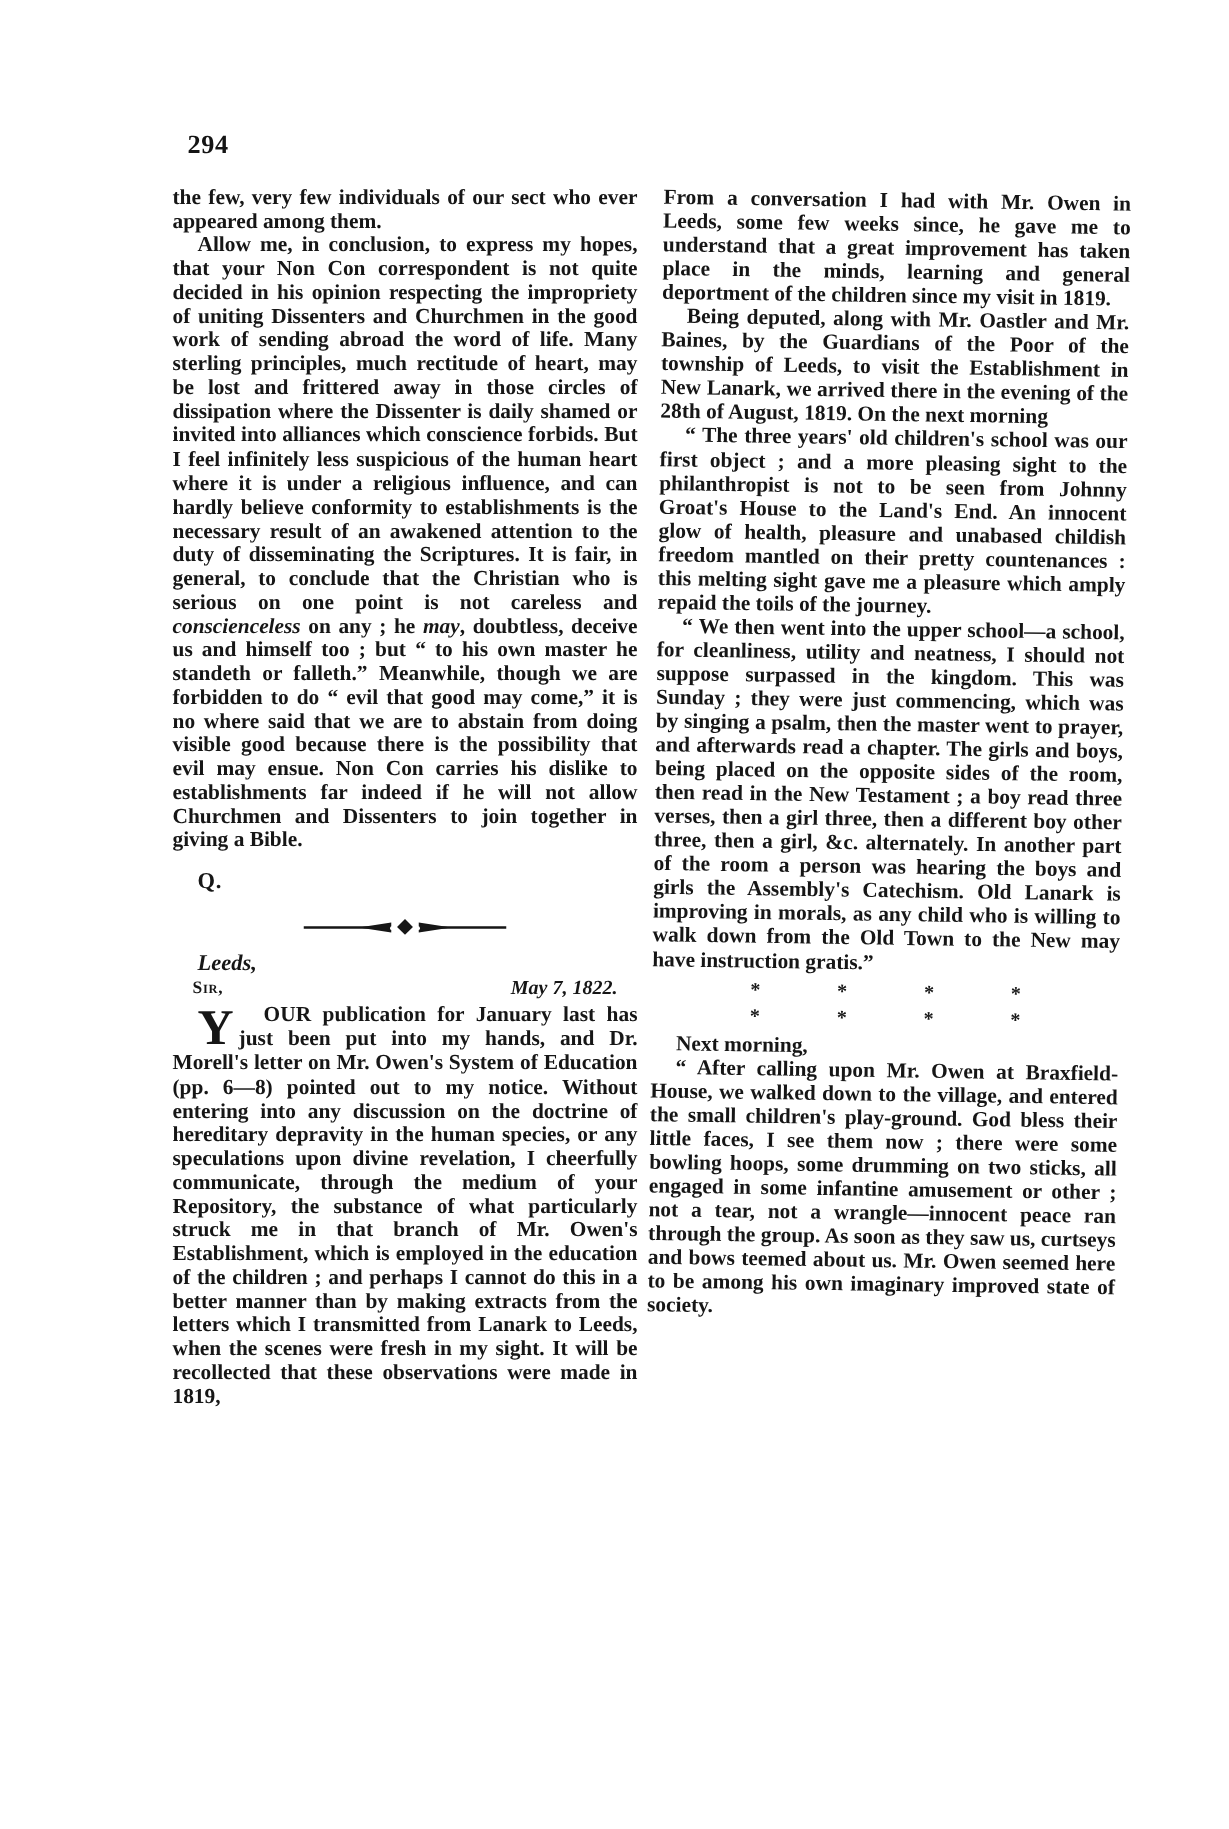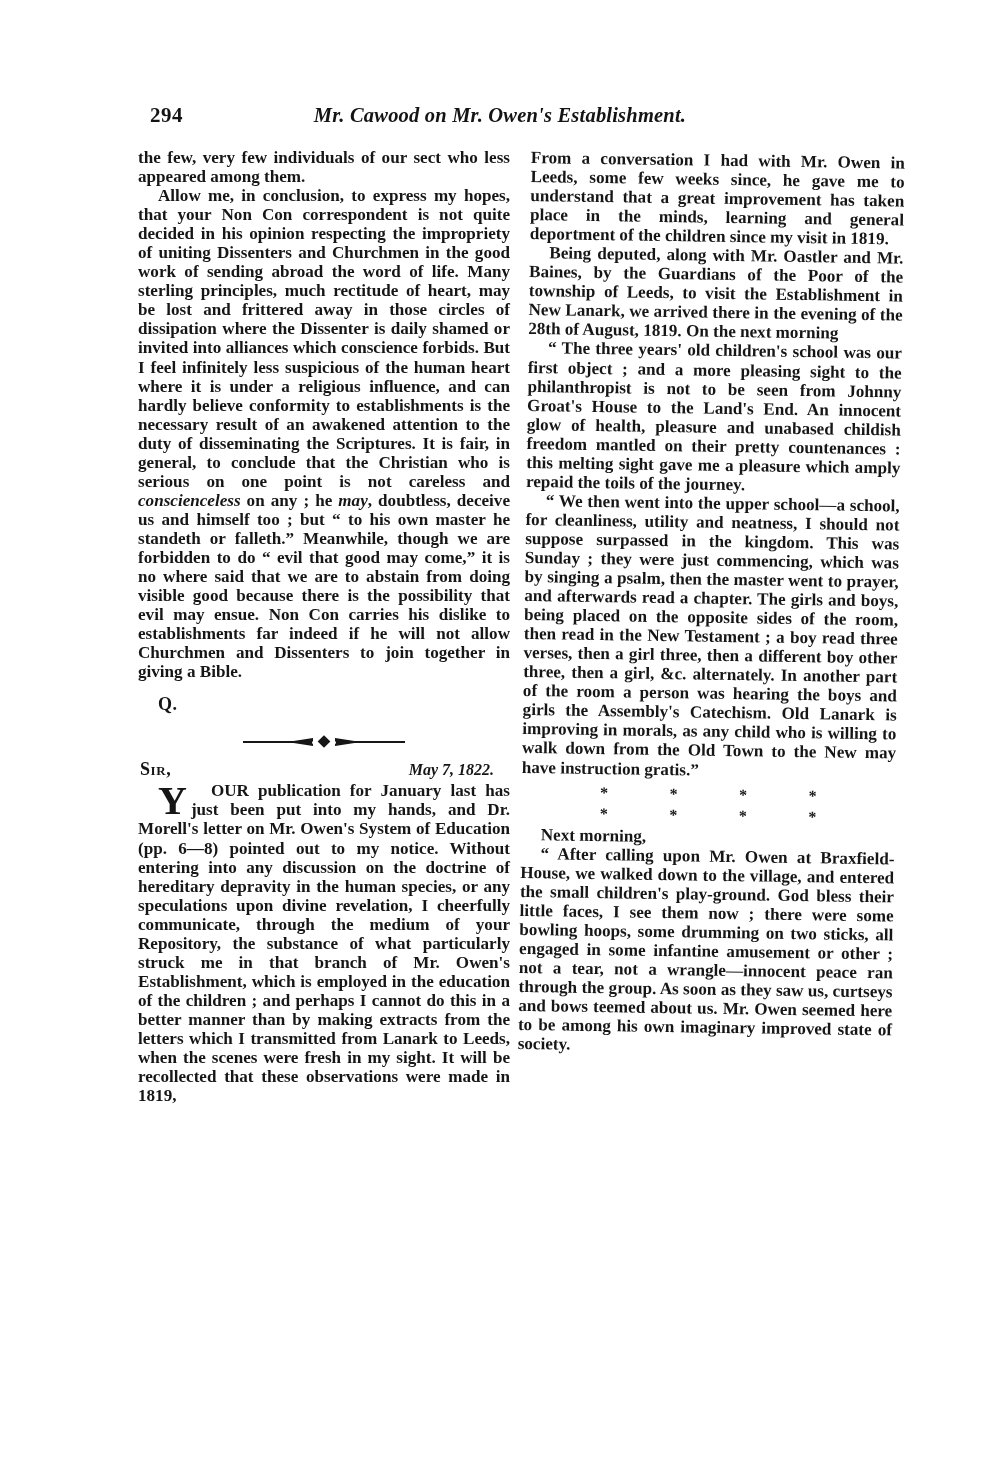--- a/index.html
+++ b/index.html
@@ -171,24 +171,24 @@
     padding-right: 16px;
     line-height: 21px;
   }
   .salutation-row {
     position: relative;
     text-indent: 0;
     height: 21px;
   }
   .salutation {
     position: absolute;
-    left: 2px;
+    left: 16px;
     top: 0;
     font-variant: small-caps;
-    font-size: 18px;
+    font-size: 14px;
     letter-spacing: 0.6px;
   }
   .dateline2 {
     position: absolute;
     right: 16px;
     top: 0;
     font-style: italic;
     font-size: 16px;
   }
 
@@ -226,43 +226,43 @@
   
   .column { text-rendering: optimizeLegibility; }
 </style>
 </head>
 <body>
 
 <div id="page">
 
   <div class="running-head">
     <span class="folio">294</span>
-    <span class="head-title">Mr. Cawood on Mr. Owen's Establishment.</span>
   </div>
 
   <div class="column" id="col-left">
 
-    <p class="noindent">the few, very few individuals of our sect who less appeared among them.</p>
+    <p class="noindent">the few, very few individuals of our sect who ever appeared among them.</p>
 
     <p><span>Allow me, in conclusion, to express my hopes, that your Non Con correspondent is not quite decided in his opinion respecting the impropriety of uniting Dissenters and Churchmen in the good work of sending abroad the word of life. Many sterling principles, much rectitude of heart, may be lost and frittered away in those circles of dissipation where the Dissenter is daily shamed or invited into alliances which conscience forbids. But I feel infinitely less suspicious of the human heart where it is under a religious influence, and can hardly believe conformity to establishments is the necessary result of an awakened attention to the duty of disseminating the Scriptures. It is fair, in general, to conclude that the Christian who is serious on one point is not careless and </span><em>conscienceless</em><span> on any ; he </span><em>may</em><span>, doubtless, deceive us and himself too ; but “ to his own master he standeth or falleth.” Meanwhile, though we are forbidden to do “ evil that good may come,” it is no where said that we are to abstain from doing visible good because there is the possibility that evil may ensue. Non Con carries his dislike to establishments far indeed if he will not allow Churchmen and Dissenters to join together in giving a Bible.</span></p>
 
     <p class="signature">Q.</p>
 
     <div class="ornament">
       <div class="orn-inner">
         <span class="orn-bar-l"></span>
         <span class="orn-bar-r"></span>
         <span class="orn-wing-l"></span>
         <span class="orn-wing-r"></span>
         <span class="orn-dot"></span>
         <span class="orn-eye-l"></span>
         <span class="orn-eye-r"></span>
       </div>
     </div>
 
+    <p class="dateline">Leeds,</p>
 
     <div class="salutation-row">
       <span class="salutation">Sir,</span>
       <span class="dateline2">May 7, 1822.</span>
     </div>
 
     <p class="dropcap-para"><span class="dropcap">Y</span><span>OUR publication for January last has just been put into my hands, and Dr. Morell's letter on Mr. Owen's System of Education (pp. 6—8) pointed out to my notice. Without entering into any discussion on the doctrine of hereditary depravity in the human species, or any speculations upon divine revelation, I cheerfully communicate, through the medium of your Repository, the substance of what particularly struck me in that branch of Mr. Owen's Establishment, which is employed in the education of the children ; and perhaps I cannot do this in a better manner than by making extracts from the letters which I transmitted from Lanark to Leeds, when the scenes were fresh in my sight. It will be recollected that these observations were made in 1819,</span></p>
 
   </div>
 

